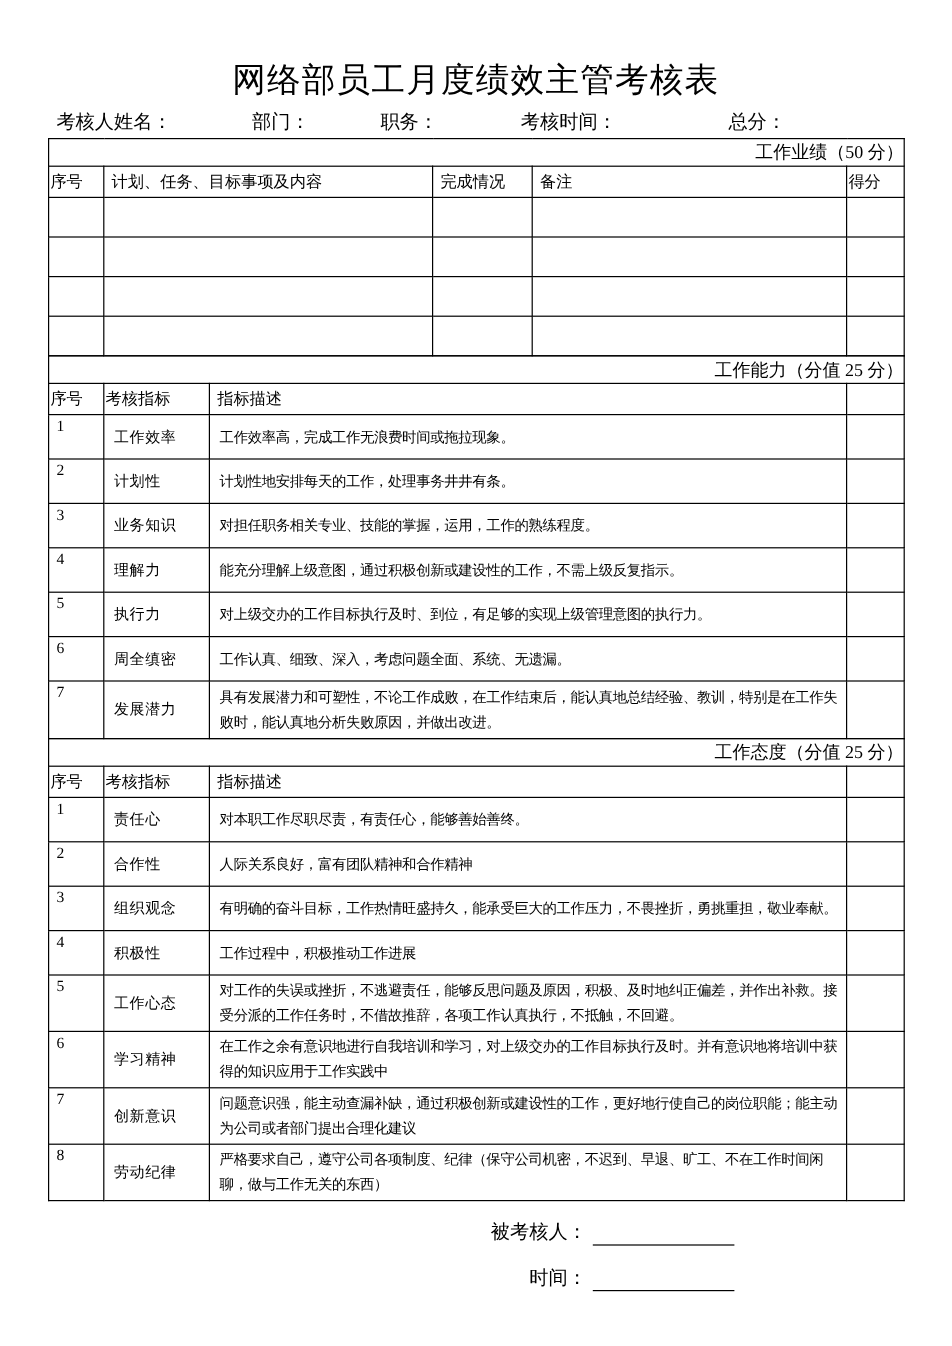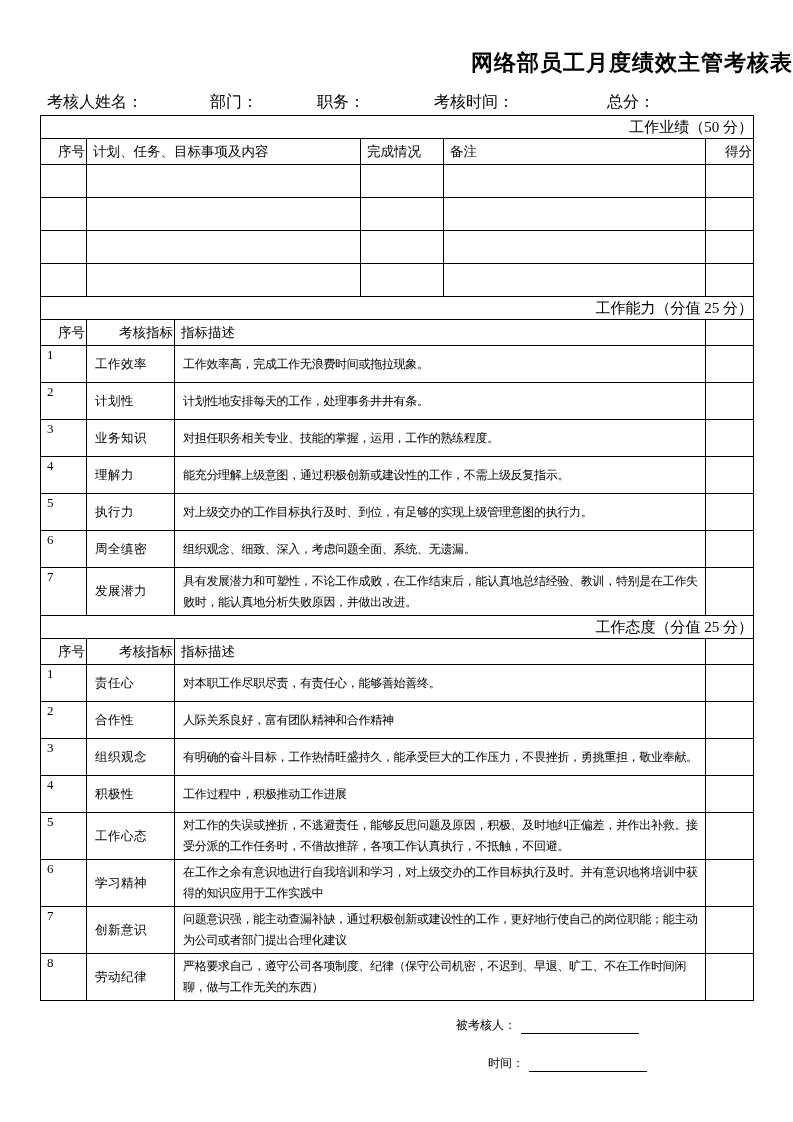--- a/index.html
+++ b/index.html
@@ -7,21 +7,21 @@
   body {
     width: 793px; height: 1122px;
     font-family: "Liberation Serif", "DejaVu Serif", serif;
     color: #000000;
     overflow: hidden;
   }
   .page { position: relative; width: 793px; height: 1122px; background: #ffffff; }
 
   .doc-title {
     position: absolute; top: 48px; left: 0; width: 100%;
-    text-align: right; font-size: 22px; font-weight: bold; letter-spacing: 1px;
+    text-align: center; font-size: 28px; font-weight: normal; letter-spacing: 1px;
   }
 
   .header-fields { position: absolute; top: 92px; left: 0; width: 100%; font-size: 16px; }
   .hf { position: absolute; top: 0; white-space: nowrap; }
   .hf-0 { left: 47px; }
   .hf-1 { left: 210px; }
   .hf-2 { left: 317px; }
   .hf-3 { left: 434px; }
   .hf-4 { left: 607px; }
 
@@ -33,21 +33,21 @@
   .tbl { border: 1.5px solid #000000; }
 
   tr.section-row td {
     height: 23px; text-align: right; font-size: 15px;
     font-weight: normal; padding: 1px 0;
   }
   tr.head-row th {
     height: 26px; font-size: 13.5px; font-weight: normal;
     text-align: left; padding: 2px 6px; vertical-align: middle;
   }
-  tr.head-row th.c { text-align: right; padding: 2px 1px; }
+  tr.head-row th.c { text-align: left; padding: 2px 1px; }
 
   #perf-table tbody tr { height: 33px; }
 
   #ability-table tbody tr, #attitude-table tbody tr { height: 37px; }
   #ability-table tbody tr:nth-child(7) { height: 48px; }
   #attitude-table tbody tr:nth-child(n+5) { height: 45px; }
 
   td.no-cell {
     vertical-align: top; text-align: left;
     padding: 1px 2px 0 6px; font-size: 13px;
@@ -59,21 +59,21 @@
   td.desc-cell {
     vertical-align: middle; text-align: left;
     padding: 2px 4px 2px 8px; font-size: 12px;
     line-height: 21px; letter-spacing: -0.3px;
   }
   td.score-cell { vertical-align: middle; }
 
   .note-line { margin-top: 8px; padding-left: 4px; font-size: 15px; }
 
   .sign-area { position: relative; height: 100px; }
-  .sign-line { position: absolute; white-space: nowrap; font-size: 12px; margin-left: 47px; }
+  .sign-line { position: absolute; white-space: nowrap; font-size: 16px; }
   .sign-line-assessee { left: 369px; top: 16px; }
   .sign-line-time { left: 401px; top: 54px; }
   .blank {
     display: inline-block; width: 118px; height: 16px;
     border-bottom: 1px solid #000000; vertical-align: bottom;
     margin-left: 5px;
   }
 </style>
 </head>
 <body>
@@ -197,21 +197,21 @@
   <tr>
     <td class="no-cell">5</td>
     <td class="ind-cell">执行力</td>
     <td class="desc-cell">对上级交办的工作目标执行及时、到位，有足够的实现上级管理意图的执行力。</td>
     <td class="score-cell"></td>
   </tr>
 
   <tr>
     <td class="no-cell">6</td>
     <td class="ind-cell">周全缜密</td>
-    <td class="desc-cell">组织观念、细致、深入，考虑问题全面、系统、无遗漏。</td>
+    <td class="desc-cell">工作认真、细致、深入，考虑问题全面、系统、无遗漏。</td>
     <td class="score-cell"></td>
   </tr>
 
   <tr>
     <td class="no-cell">7</td>
     <td class="ind-cell">发展潜力</td>
     <td class="desc-cell">具有发展潜力和可塑性，不论工作成败，在工作结束后，能认真地总结经验、教训，特别是在工作失败时，能认真地分析失败原因，并做出改进。</td>
     <td class="score-cell"></td>
   </tr>
 </tbody>

